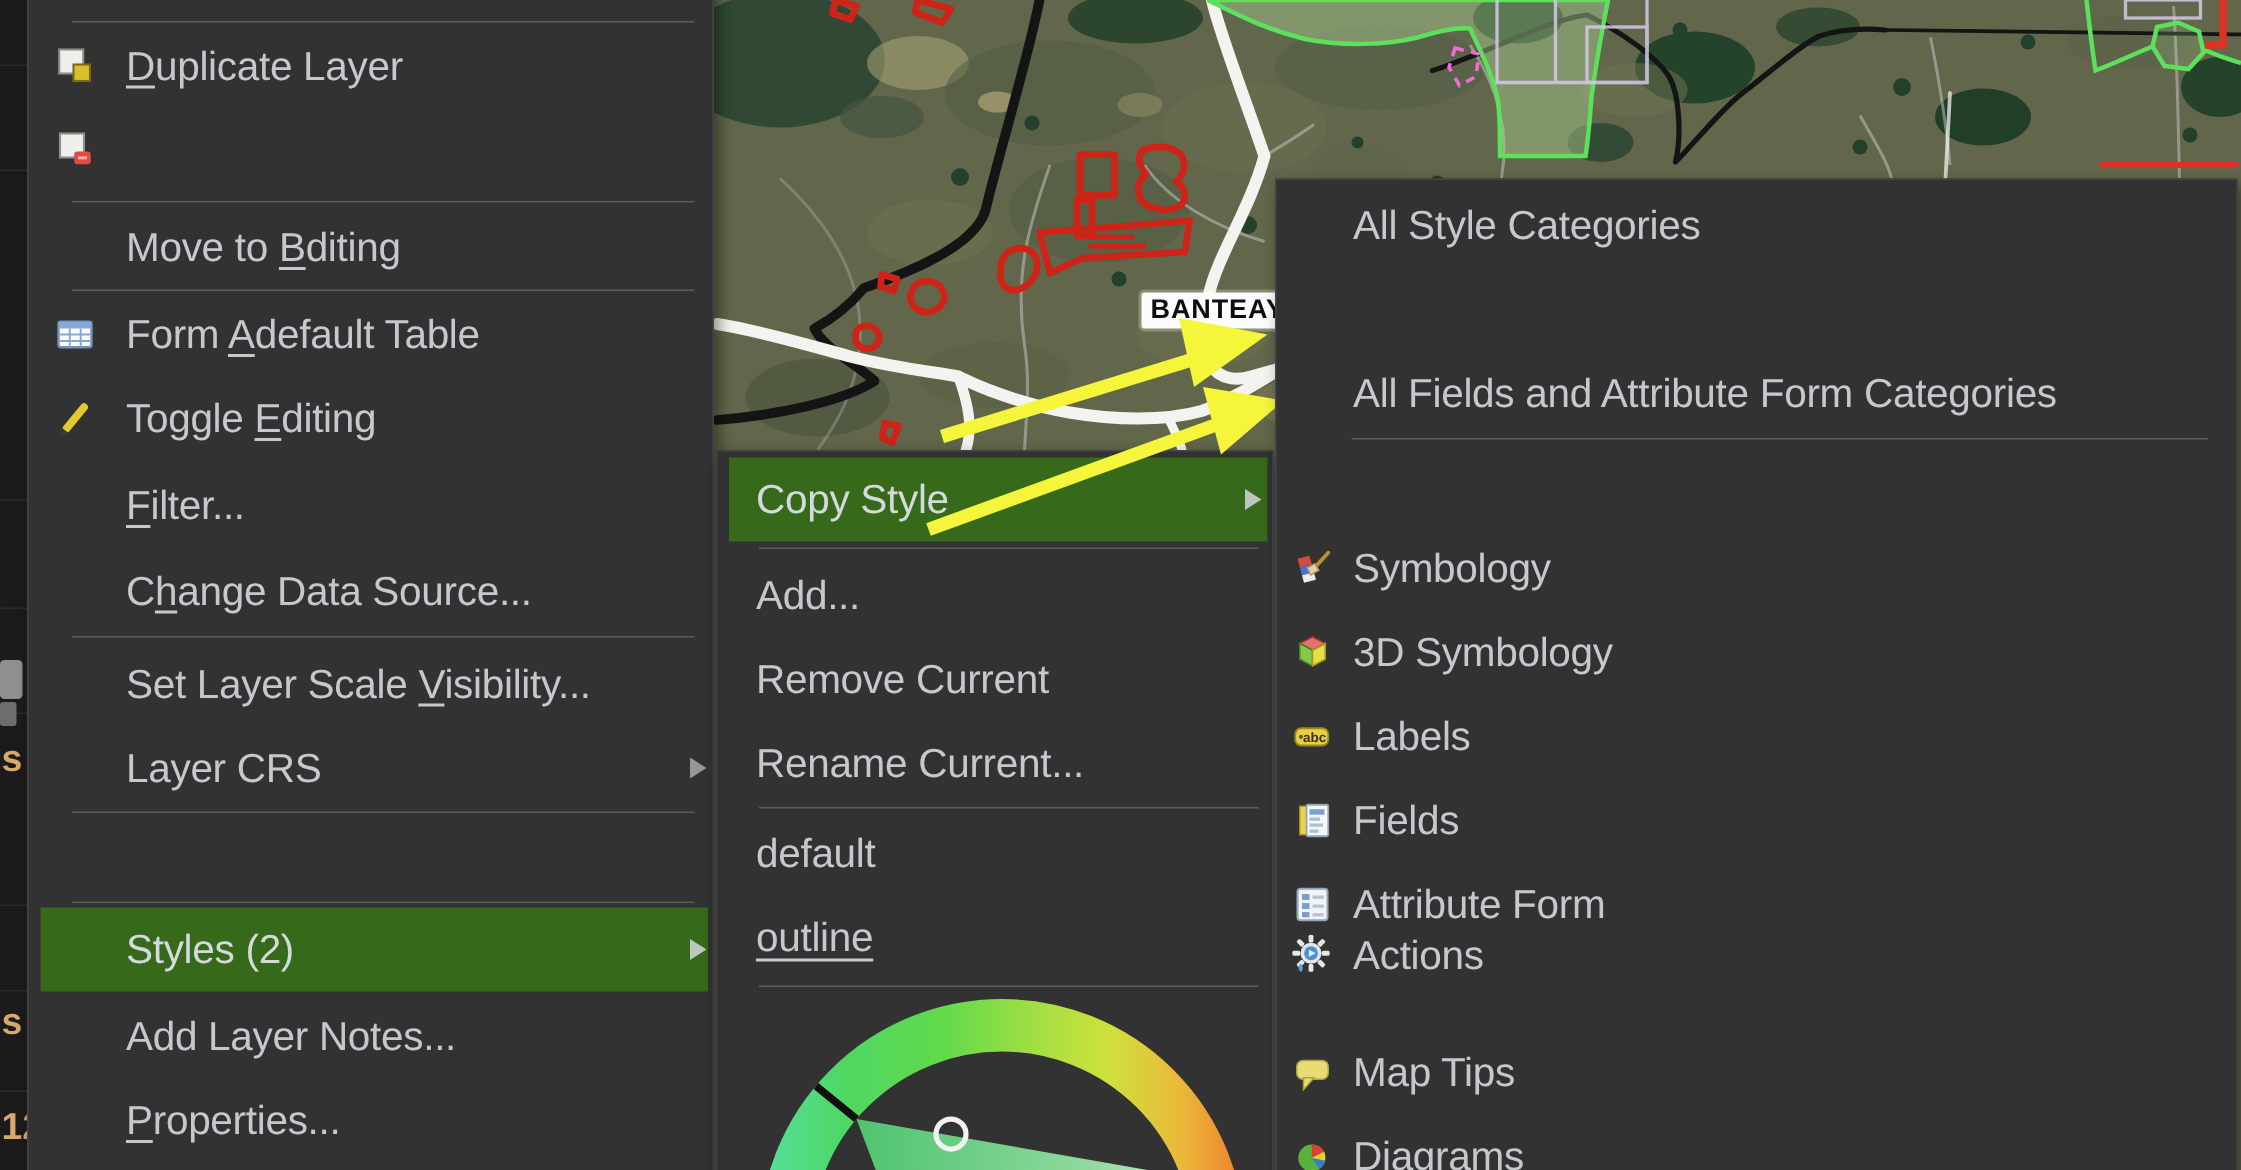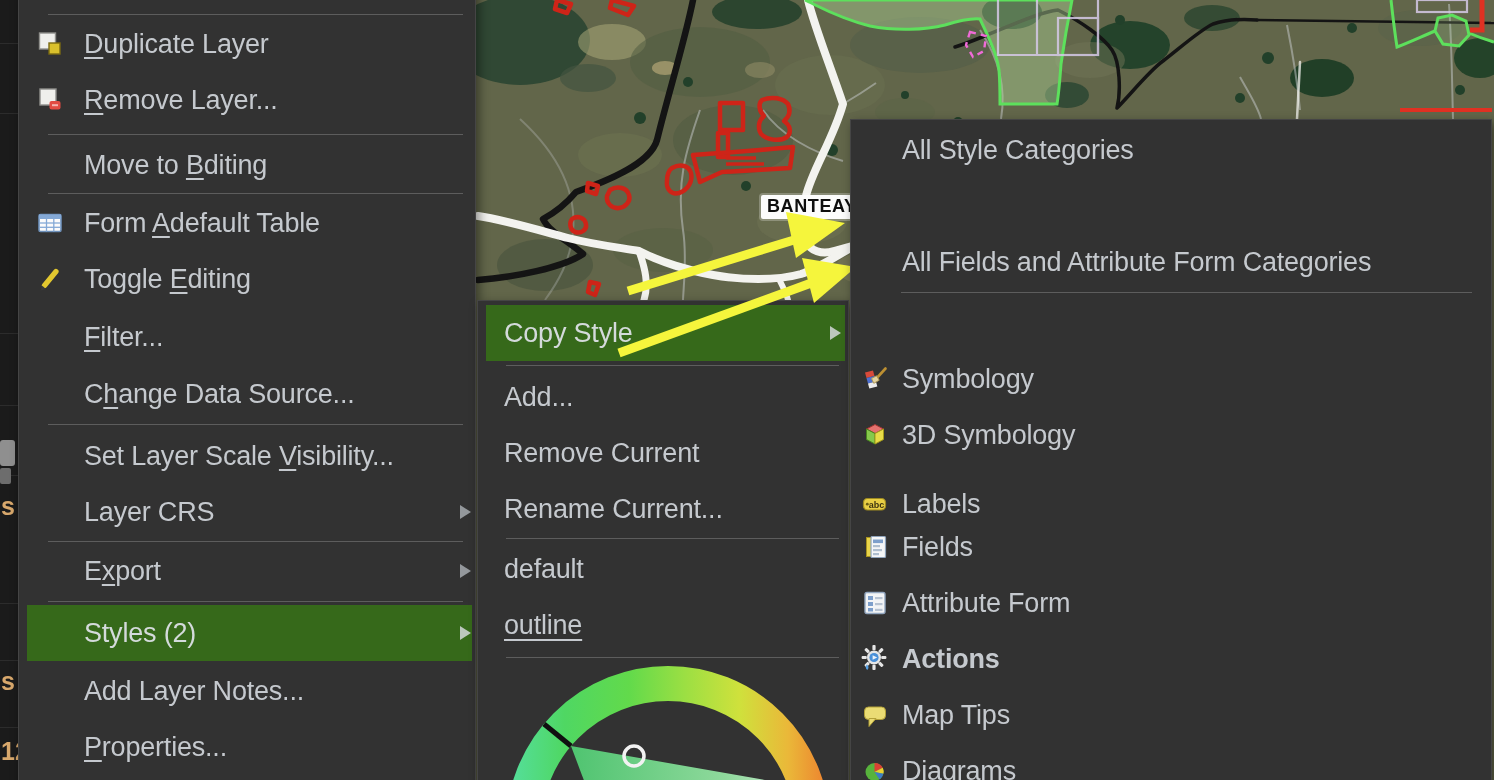--- a/index.html
+++ b/index.html
@@ -169,21 +169,20 @@
         <span class="mi-label"><span></span><u>D</u><span>uplicate Layer</span></span>
       </div>
       <div class="mi" style="top: 115px; padding-left: 57px;">
         <span class="mi-icon" style="left: 9px;">
           <svg width="28" height="28" viewBox="0 0 28 28">
             <rect x="4" y="3" width="16" height="16" fill="#efefec" stroke="#8f8f8c" stroke-width="1.4"></rect>
             <rect x="13.5" y="15" width="11" height="8.5" rx="2" fill="#e14b42"></rect>
             <rect x="16" y="18.2" width="6" height="2" fill="#f6c7c3" opacity=".85"></rect>
           </svg>
         </span>
-        <span class="mi-label"><span></span><u>R</u><span>emove Layer...</span></span>
       </div>
       <div class="msep" style="top: 177px; left: 29px; right: 12px;"></div>
       <div class="mi" style="top: 180px; padding-left: 57px;">
         <span class="mi-label"><span>Move to </span><u>B</u><span>diting</span></span>
       </div>
       <div class="msep" style="top: 236px; left: 29px; right: 12px;"></div>
       <div class="mi" style="top: 238px; padding-left: 57px;">
         <span class="mi-icon" style="left: 9px;">
           <svg width="28" height="28" viewBox="0 0 28 28">
             <rect x="3" y="5.5" width="22" height="17" rx="1.5" fill="#fbfbfb" stroke="#6d8fb8" stroke-width="1.6"></rect>
@@ -213,24 +212,20 @@
       </div>
       <div class="msep" style="top: 467px; left: 29px; right: 12px;"></div>
       <div class="mi" style="top: 471px; padding-left: 57px;">
         <span class="mi-label"><span>Set Layer Scale </span><u>V</u><span>isibility...</span></span>
       </div>
       <div class="mi" style="top: 527px; padding-left: 57px;">
         <span class="mi-label"><span>Layer CRS</span><u></u><span></span></span>
         <span class="caret" style="right: 1px;"></span>
       </div>
       <div class="msep" style="top: 584px; left: 29px; right: 12px;"></div>
-      <div class="mi" style="top: 586px; padding-left: 57px;">
-        <span class="mi-label"><span>E</span><u>x</u><span>port</span></span>
-        <span class="caret" style="right: 1px;"></span>
-      </div>
       <div class="msep" style="top: 644px; left: 29px; right: 12px;"></div>
       <div class="mi sel" style="top: 648px; padding-left: 57px;">
         <span class="mi-label"><span>Styles (2)</span><u></u><span></span></span>
         <span class="caret" style="right: 1px;"></span>
       </div>
       <div class="mi" style="top: 706px; padding-left: 57px;">
         <span class="mi-label"><span>Add Layer Notes...</span><u></u><span></span></span>
       </div>
       <div class="mi" style="top: 762px; padding-left: 57px;">
         <span class="mi-label"><span></span><u>P</u><span>roperties...</span></span>
@@ -317,21 +312,21 @@
       <div class="mi" style="top: 287px; padding-left: 43px;">
         <span class="mi-icon" style="left: 2px;">
           <svg width="28" height="28" viewBox="0 0 28 28">
             <polygon points="14,3.5 22.5,8 14,12.5 5.5,8" fill="#e4716e" stroke="#a13430"></polygon>
             <polygon points="5.5,8 14,12.5 14,23 5.5,18.5" fill="#86c94c" stroke="#47851d"></polygon>
             <polygon points="22.5,8 14,12.5 14,23 22.5,18.5" fill="#e8dc48" stroke="#a39a1a"></polygon>
           </svg>
         </span>
         <span class="mi-label"><span>3D Symbology</span><u></u><span></span></span>
       </div>
-      <div class="mi" style="top: 356px; padding-left: 43px; text-align: right;">
+      <div class="mi" style="top: 343px; padding-left: 43px; text-align: right;">
         <span class="mi-icon" style="left: 2px;">
           <svg width="28" height="28" viewBox="0 0 28 28">
             <rect x="2.5" y="8.5" width="22" height="11.5" rx="4" fill="#e9cf45" stroke="#9d8a20" stroke-width="1.2"></rect>
             <circle cx="6.3" cy="14.2" r="1.4" fill="#6b5d12"></circle>
             <text x="15.5" y="17.8" font-size="9" font-weight="bold" fill="#3c3410" text-anchor="middle" font-family="Liberation Sans,sans-serif">abc</text>
           </svg>
         </span>
         <span class="mi-label"><span>Labels</span><u></u><span></span></span>
       </div>
       <div class="mi" style="top: 399px; padding-left: 43px;">
@@ -354,21 +349,21 @@
             <rect x="7" y="7" width="5" height="4" fill="#7d9fcb"></rect>
             <rect x="14" y="8" width="7.5" height="2.2" fill="#b7c3d2"></rect>
             <rect x="7" y="13" width="5" height="4" fill="#7d9fcb"></rect>
             <rect x="14" y="14" width="7.5" height="2.2" fill="#b7c3d2"></rect>
             <rect x="7" y="19" width="5" height="3.5" fill="#7d9fcb"></rect>
             <rect x="14" y="19.8" width="7.5" height="2.2" fill="#b7c3d2"></rect>
           </svg>
         </span>
         <span class="mi-label"><span>Attribute Form</span><u></u><span></span></span>
       </div>
-      <div class="mi" style="top: 511px; padding-left: 43px; font-weight: bold;">
+      <div class="mi" style="top: 489px; padding-left: 43px;">
         <span class="mi-icon" style="left: 2px;">
           <svg width="28" height="28" viewBox="0 0 28 28">
             <circle cx="13" cy="12.5" r="7" fill="#e6e6e6"></circle>
             <rect x="11.4" y="0.09999999999999964" width="3.2" height="5.2" rx="1" fill="#e6e6e6" transform="rotate(0 13 12.5)"></rect>
             <rect x="11.4" y="0.09999999999999964" width="3.2" height="5.2" rx="1" fill="#e6e6e6" transform="rotate(45 13 12.5)"></rect>
             <rect x="11.4" y="0.09999999999999964" width="3.2" height="5.2" rx="1" fill="#e6e6e6" transform="rotate(90 13 12.5)"></rect>
             <rect x="11.4" y="0.09999999999999964" width="3.2" height="5.2" rx="1" fill="#e6e6e6" transform="rotate(135 13 12.5)"></rect>
             <rect x="11.4" y="0.09999999999999964" width="3.2" height="5.2" rx="1" fill="#e6e6e6" transform="rotate(180 13 12.5)"></rect>
             <rect x="11.4" y="0.09999999999999964" width="3.2" height="5.2" rx="1" fill="#e6e6e6" transform="rotate(225 13 12.5)"></rect>
             <rect x="11.4" y="0.09999999999999964" width="3.2" height="5.2" rx="1" fill="#e6e6e6" transform="rotate(270 13 12.5)"></rect>

